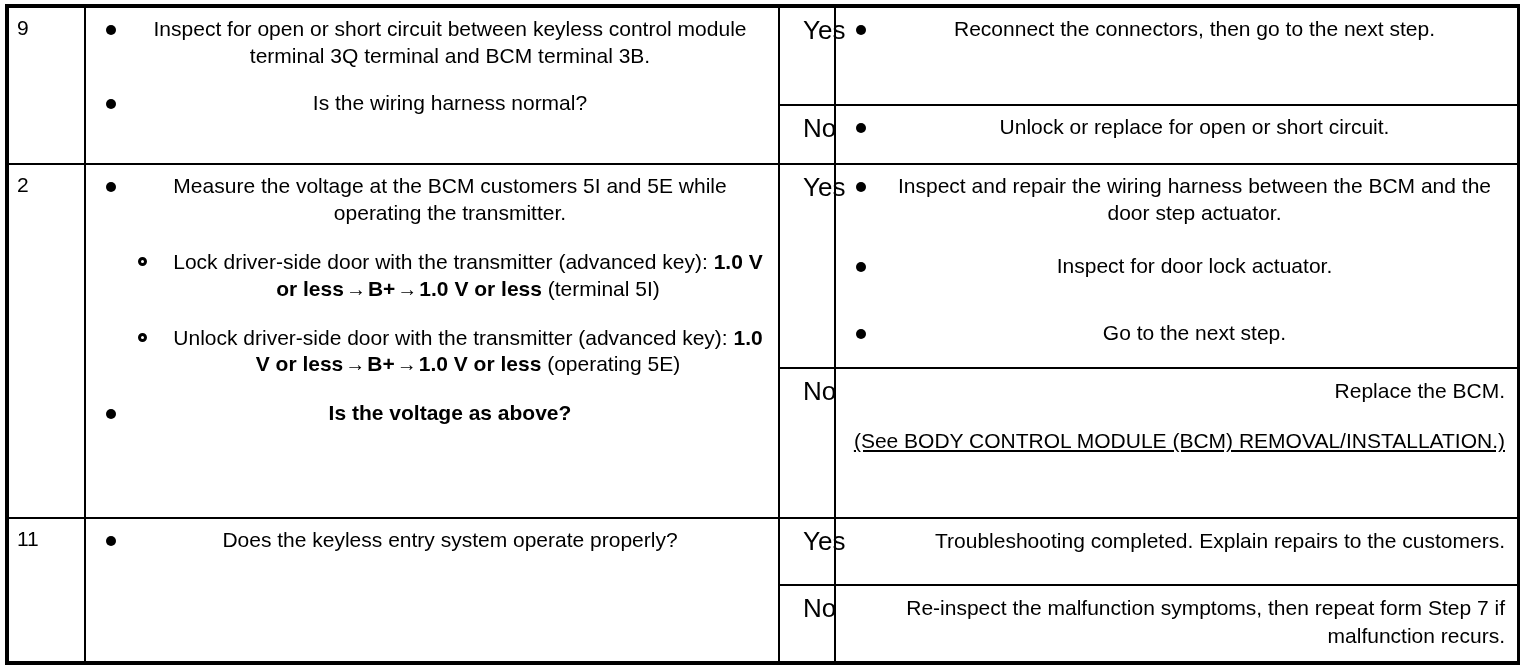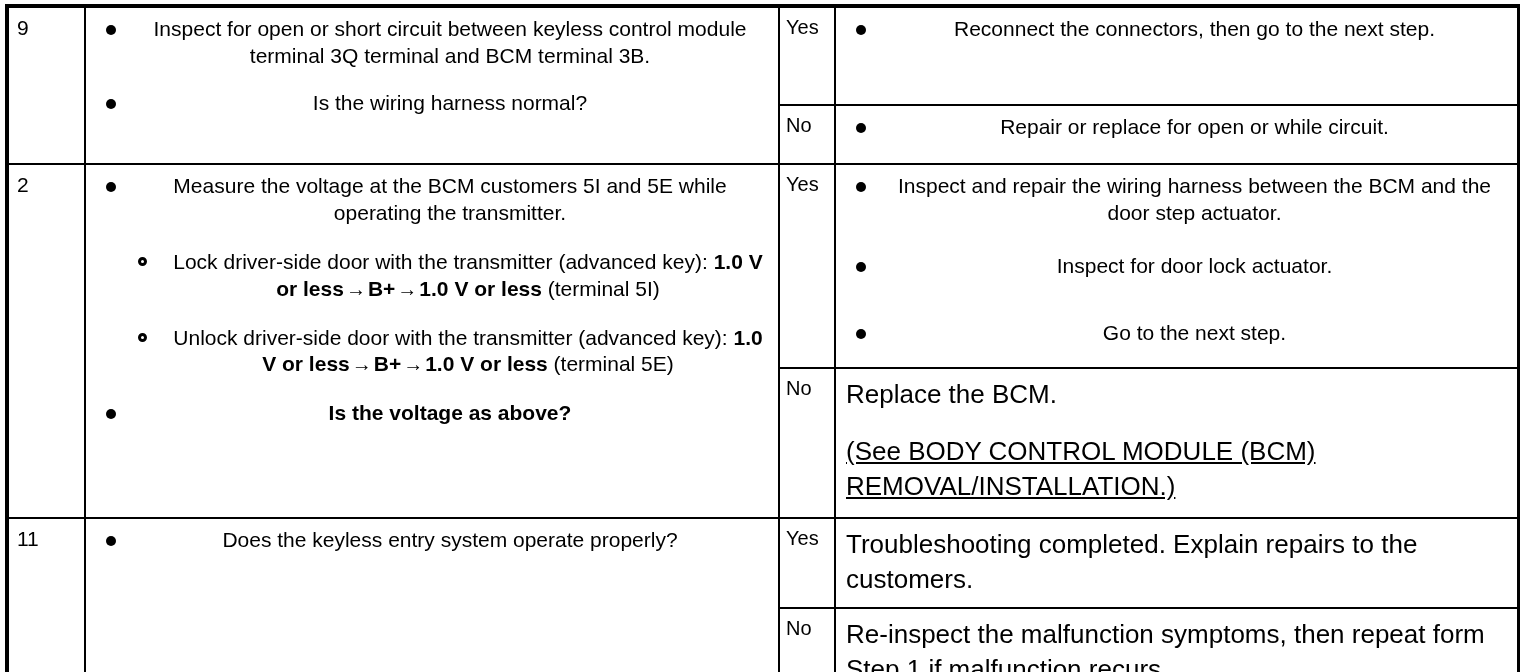--- a/index.html
+++ b/index.html
@@ -43,37 +43,38 @@
   col.c-yn     { width: 56px; }
   col.c-result { width: 684px; }
 
   .step-num {
     font-size: 21px;
     line-height: 1;
     padding: 9px 0 0 8px;
   }
 
   .yn-label {
-    font-size: 20px;
+    font-size: 26px;
     line-height: 1;
-    padding: 9px 0 0 6px;
+    padding: 9px 0 0 23px;
     white-space: nowrap;
   }
 
   .cell-body {
     padding: 8px 10px 10px 12px;
     font-size: 21px;
     line-height: 1.28;
     text-align: center;
   }
 
   .plain-text {
     padding: 8px 12px 10px 10px;
-    font-size: 26px;
+    font-size: 21px;
     line-height: 1.35;
+    text-align: right;
   }
   .plain-text p { margin: 0; }
   .plain-text p + p { margin-top: 22px; text-decoration: underline; }
 
   ul.blist {
     list-style: none;
     margin: 0;
     padding: 0;
   }
   ul.blist > li {
@@ -179,21 +180,21 @@
       </tr>
       <tr>
         <td class="h-r9b">
           <div class="yn-label">No</div>
         </td>
         <td>
           <div class="cell-body">
             <ul class="blist">
               <li>
                 <span class="mk-disc"></span>
-                <span>Repair or replace for open or while circuit.</span>
+                <span>Unlock or replace for open or short circuit.</span>
               </li>
             </ul>
           </div>
         </td>
       </tr>
 
       <tr>
         <td rowspan="2">
           <div class="step-num">2</div>
         </td>
@@ -204,21 +205,21 @@
                 <span class="mk-disc"></span>
                 <span>Measure the voltage at the BCM customers 5I and 5E while operating the transmitter.</span>
 
                 <ul class="sublist">
                   <li>
                     <span class="mk-circle"></span>
                     <span><span>Lock driver-side door with the transmitter (advanced key): </span><b>1.0 V or less</b><span class="arrow">→</span><b>B+</b><span class="arrow">→</span><b>1.0 V or less</b><span> (terminal 5I)</span></span>
                   </li>
                   <li>
                     <span class="mk-circle"></span>
-                    <span><span>Unlock driver-side door with the transmitter (advanced key): </span><b>1.0 V or less</b><span class="arrow">→</span><b>B+</b><span class="arrow">→</span><b>1.0 V or less</b><span> (terminal 5E)</span></span>
+                    <span><span>Unlock driver-side door with the transmitter (advanced key): </span><b>1.0 V or less</b><span class="arrow">→</span><b>B+</b><span class="arrow">→</span><b>1.0 V or less</b><span> (operating 5E)</span></span>
                   </li>
                 </ul>
               </li>
 
               <li style="margin-top:22px;font-weight:bold;">
                 <span class="mk-disc"></span>
                 <span>Is the voltage as above?</span>
               </li>
             </ul>
           </div>
@@ -279,21 +280,21 @@
             <p>Troubleshooting completed. Explain repairs to the customers.</p>
           </div>
         </td>
       </tr>
       <tr>
         <td class="h-r11b">
           <div class="yn-label">No</div>
         </td>
         <td>
           <div class="plain-text">
-            <p>Re-inspect the malfunction symptoms, then repeat form Step 1 if malfunction recurs.</p>
+            <p>Re-inspect the malfunction symptoms, then repeat form Step 7 if malfunction recurs.</p>
           </div>
         </td>
       </tr>
 
     </tbody>
   </table>
 
 </div>
 
 </body></html>

